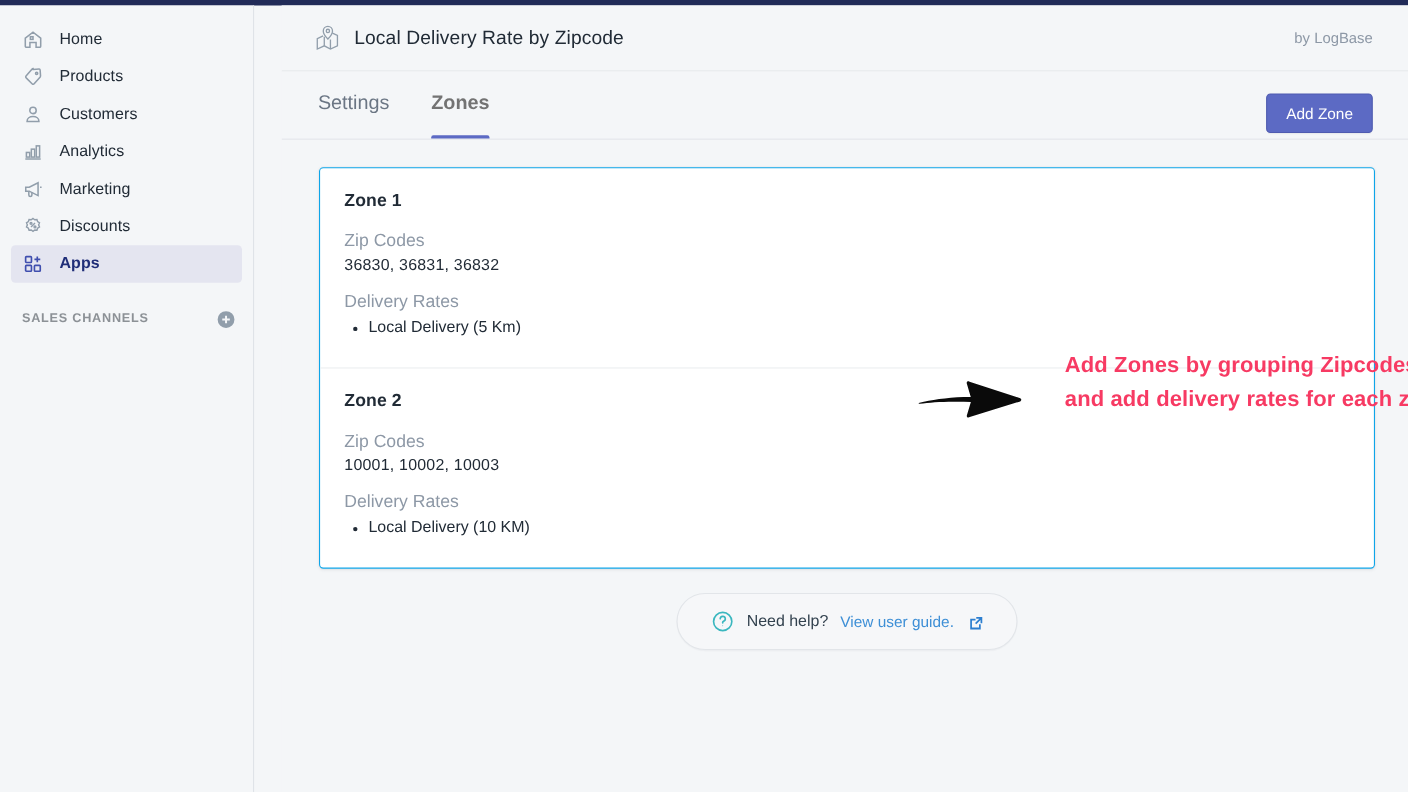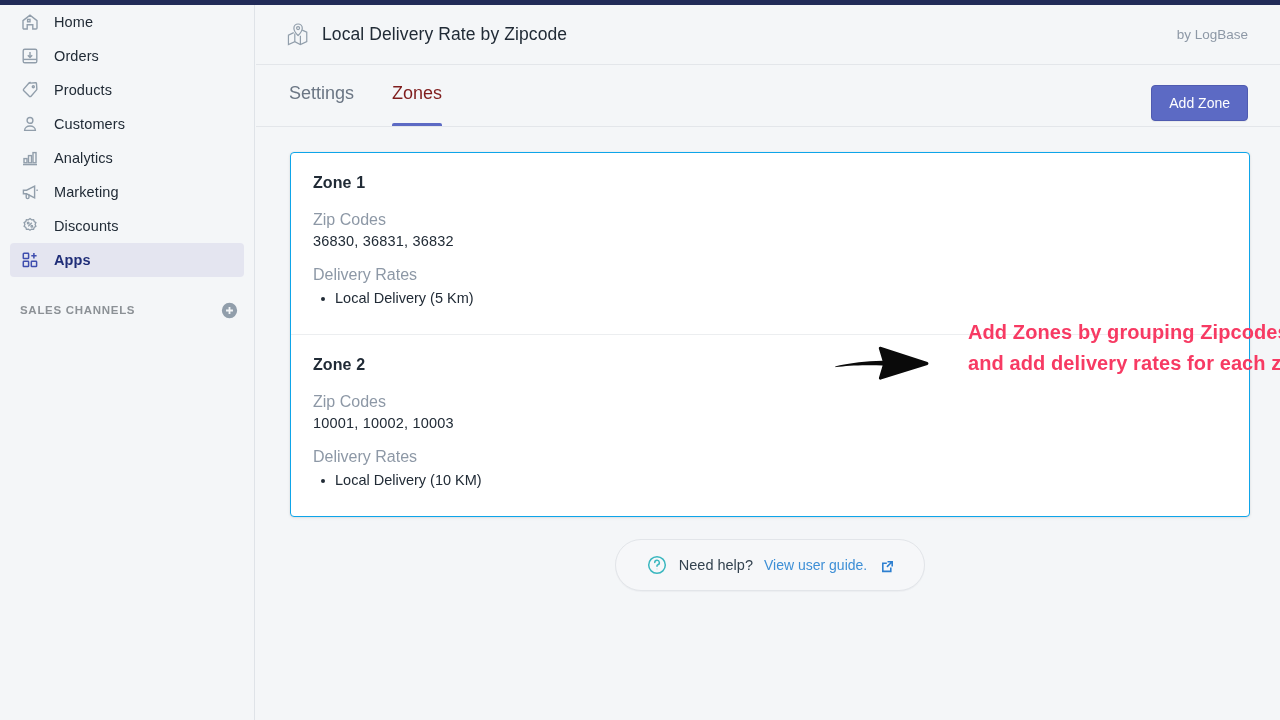--- a/index.html
+++ b/index.html
@@ -29,24 +29,25 @@
     top: 0; left: 0;
     width: 1280px;
     height: 5px;
     background: #212b58;
   }
 
   
   .sidebar {
     position: absolute;
     top: 5px; left: 0;
-    width: 255px;
+    width: 231px;
     height: 715px;
     background: #f4f6f8;
     border-right: 1px solid #dfe3e8;
+    padding-top: 14px;
   }
 
   .nav-item {
     display: flex;
     align-items: center;
     height: 34px;
     margin: 0 10px 0 10px;
     padding: 0 10px;
     border-radius: 4px;
     cursor: pointer;
@@ -151,21 +152,21 @@
     position: relative;
     height: 100%;
     display: flex;
     align-items: center;
     padding: 0 19px;
     font-size: 18px;
     color: #6b7684;
     cursor: pointer;
     padding-bottom: 4px;
   }
-  .tab.active { color: #7f1d1d; }
+  .tab.active { color: #737373; font-weight: bold; }
   .tab.active::after {
     content: "";
     position: absolute;
     left: 19px; right: 19px;
     bottom: 0;
     height: 3px;
     background: #5c6ac4;
     border-radius: 2px 2px 0 0;
   }
 
@@ -308,30 +309,20 @@
     <div class="nav-item">
       <span class="nav-ico">
         <svg width="20" height="20" viewBox="0 0 20 20" fill="none" stroke="currentColor" stroke-width="1.4">
           <path d="M3 8.6 10 3.2l7 5.4V16a1 1 0 0 1-1 1h-3.2v-4.3H7.2V17H4a1 1 0 0 1-1-1z"></path>
           <rect x="7.6" y="7.4" width="2.4" height="2.4"></rect>
         </svg>
       </span>
       <span class="nav-label">Home</span>
     </div>
 
-    <div class="nav-item">
-      <span class="nav-ico">
-        <svg width="20" height="20" viewBox="0 0 20 20" fill="none" stroke="currentColor" stroke-width="1.4">
-          <rect x="3.2" y="3.2" width="13.6" height="13.6" rx="1.6"></rect>
-          <path d="M10 6v5.2M7.8 9.2 10 11.4l2.2-2.2"></path>
-          <path d="M3.2 13.4h13.6"></path>
-        </svg>
-      </span>
-      <span class="nav-label">Orders</span>
-    </div>
 
     <div class="nav-item">
       <span class="nav-ico">
         <svg width="20" height="20" viewBox="0 0 20 20" fill="none" stroke="currentColor" stroke-width="1.4">
           <path d="M10.6 3.2H16a.9.9 0 0 1 .9.9v5.4a1.2 1.2 0 0 1-.35.85l-5.95 5.95a1.2 1.2 0 0 1-1.7 0L3.75 10.4a1.2 1.2 0 0 1 0-1.7l5.95-5.95a1.2 1.2 0 0 1 .9-.35z" transform="rotate(-4 10 10)"></path>
           <circle cx="13.3" cy="6.7" r="1"></circle>
         </svg>
       </span>
       <span class="nav-label">Products</span>
     </div>

